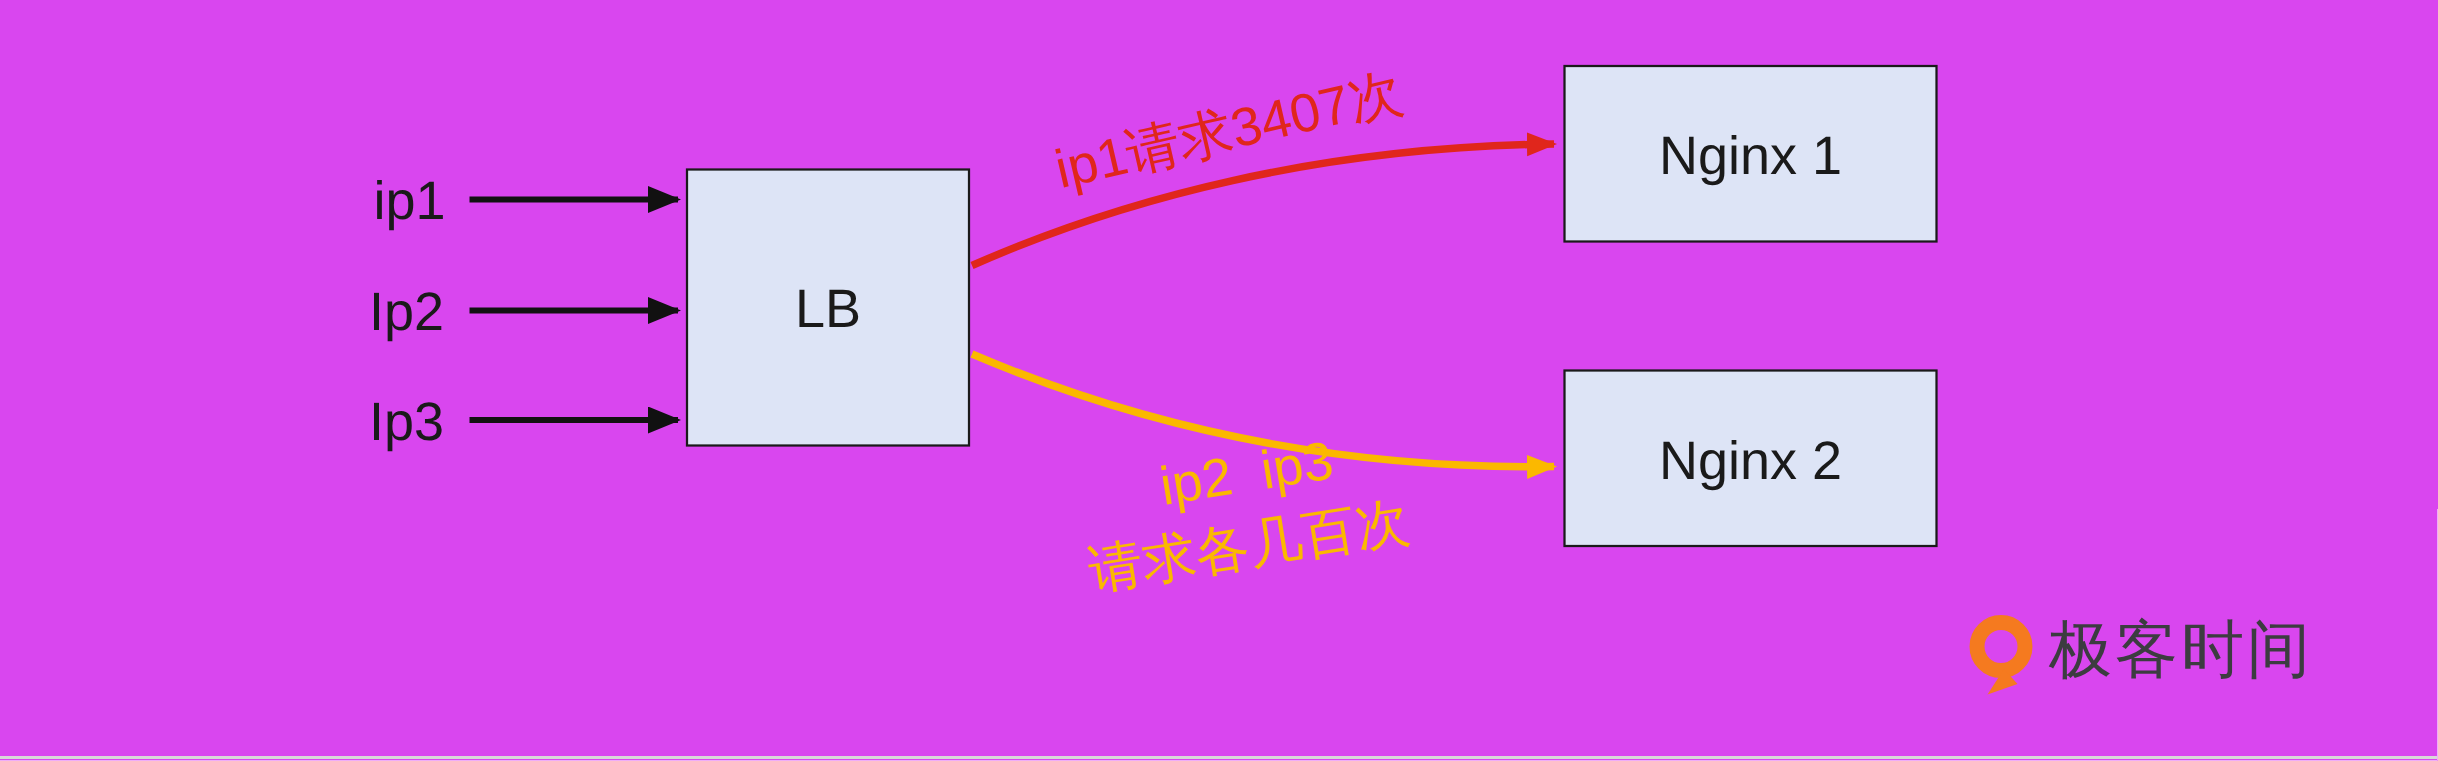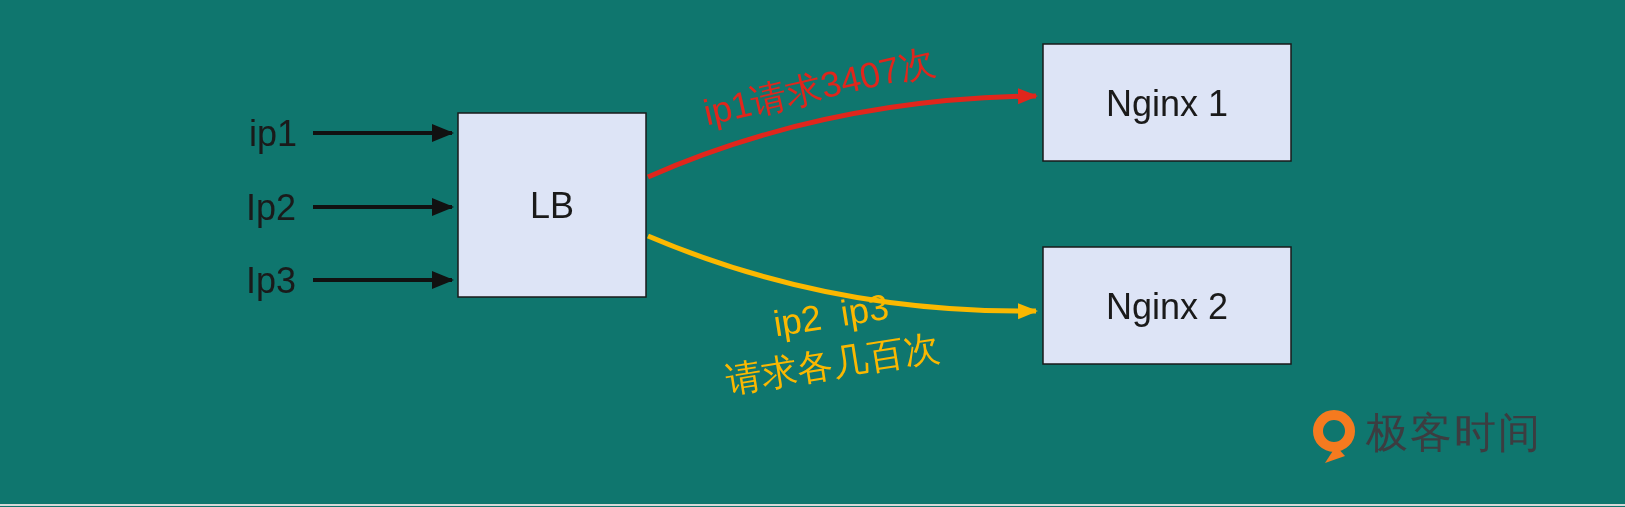--- a/index.html
+++ b/index.html
@@ -4,21 +4,21 @@
 <style>
   html, body {
     margin: 0;
     padding: 0;
     background: #ffffff;
   }
   .canvas {
     position: relative;
     width: 1625px;
     height: 507px;
-    background: #0f766e;
+    background: #d946ef;
     overflow: hidden;
     font-family: "Liberation Sans", "DejaVu Sans", sans-serif;
   }
   svg { display: block; }
   text {
     font-family: "Liberation Sans", "DejaVu Sans", sans-serif;
     white-space: pre;
   }
   .node-fill   { fill: #dde4f6; stroke: #1a1a1a; stroke-width: 1.5; }
   .node-label  { font-size: 36px; fill: #1a1a1a; }

